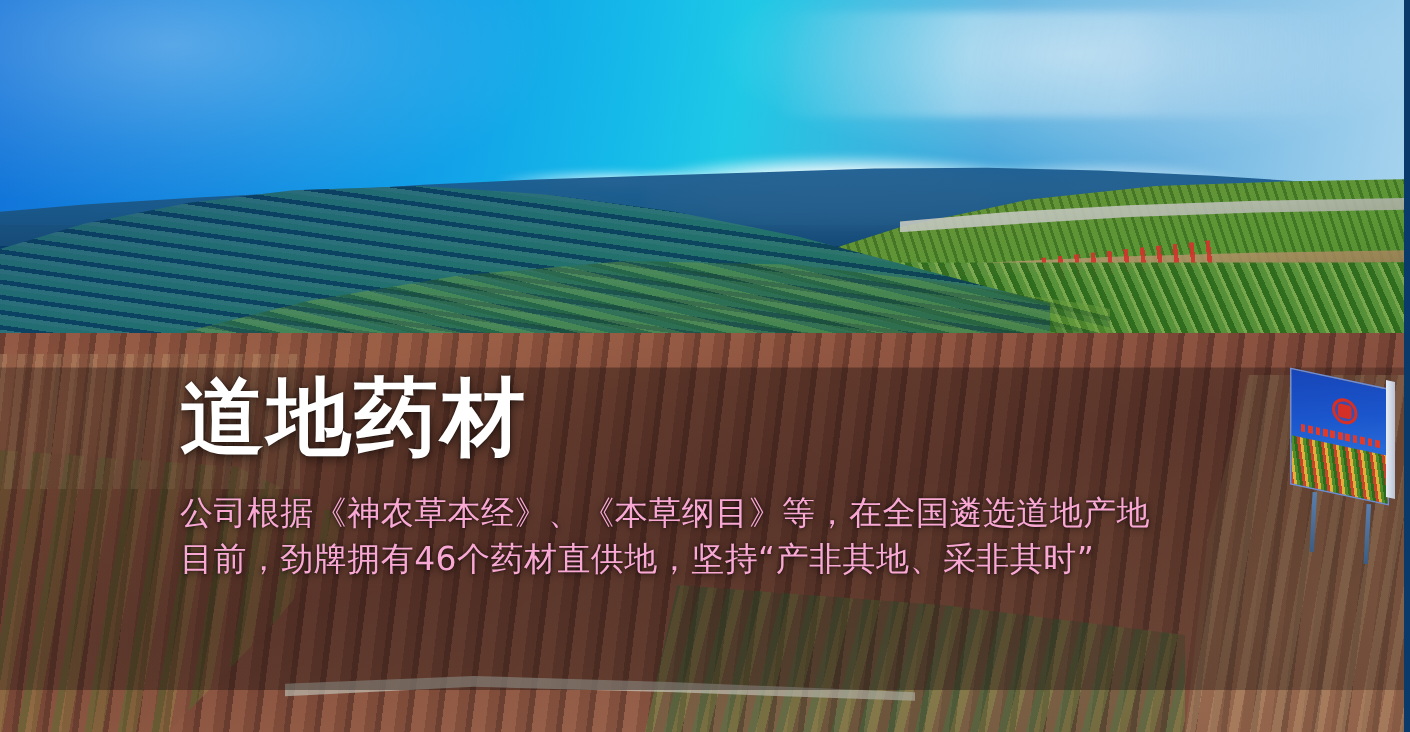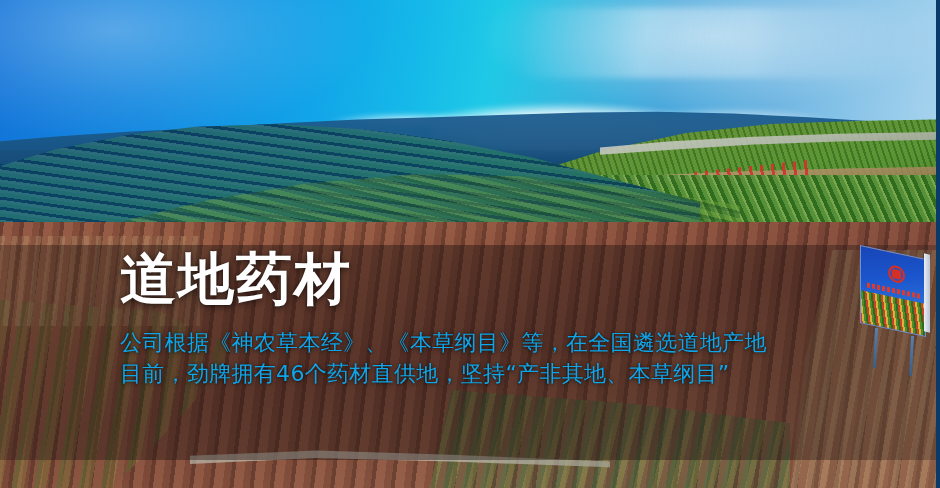--- a/index.html
+++ b/index.html
@@ -250,21 +250,21 @@
 
   
   .headline {
     position:absolute; left:120px; top:250px;
     font-size:56px; font-weight:700; color:#ffffff;
     letter-spacing:2px; line-height:1.05;
     text-shadow:0 2px 7px rgba(0,0,0,.58), 0 0 2px rgba(0,0,0,.5);
   }
   .body-text {
     position:absolute; left:120px; top:327px; width:780px;
-    font-size:22px; font-weight:500; color:#0ea5e9;
+    font-size:22px; font-weight:500; color:#f9a8d4;
     line-height:31px; letter-spacing:.3px;
     text-shadow:0 1px 5px rgba(0,0,0,.62), 0 0 2px rgba(0,0,0,.55);
   }
   .body-text div { white-space:nowrap; }
 </style>
 </head>
 <body>
 
 <div class="banner">
 
@@ -309,16 +309,16 @@
     </div>
     <div class="bb-edge"></div>
     <div class="bb-leg1"></div>
     <div class="bb-leg2"></div>
   </div>
 
   <div class="headline">道地药材</div>
 
   <div class="body-text">
     <div>公司根据《神农草本经》、《本草纲目》等，在全国遴选道地产地</div>
-    <div>目前，劲牌拥有46个药材直供地，坚持“产非其地、本草纲目”</div>
+    <div>目前，劲牌拥有46个药材直供地，坚持“产非其地、采非其时”</div>
   </div>
 
 </div>
 
 </body></html>

